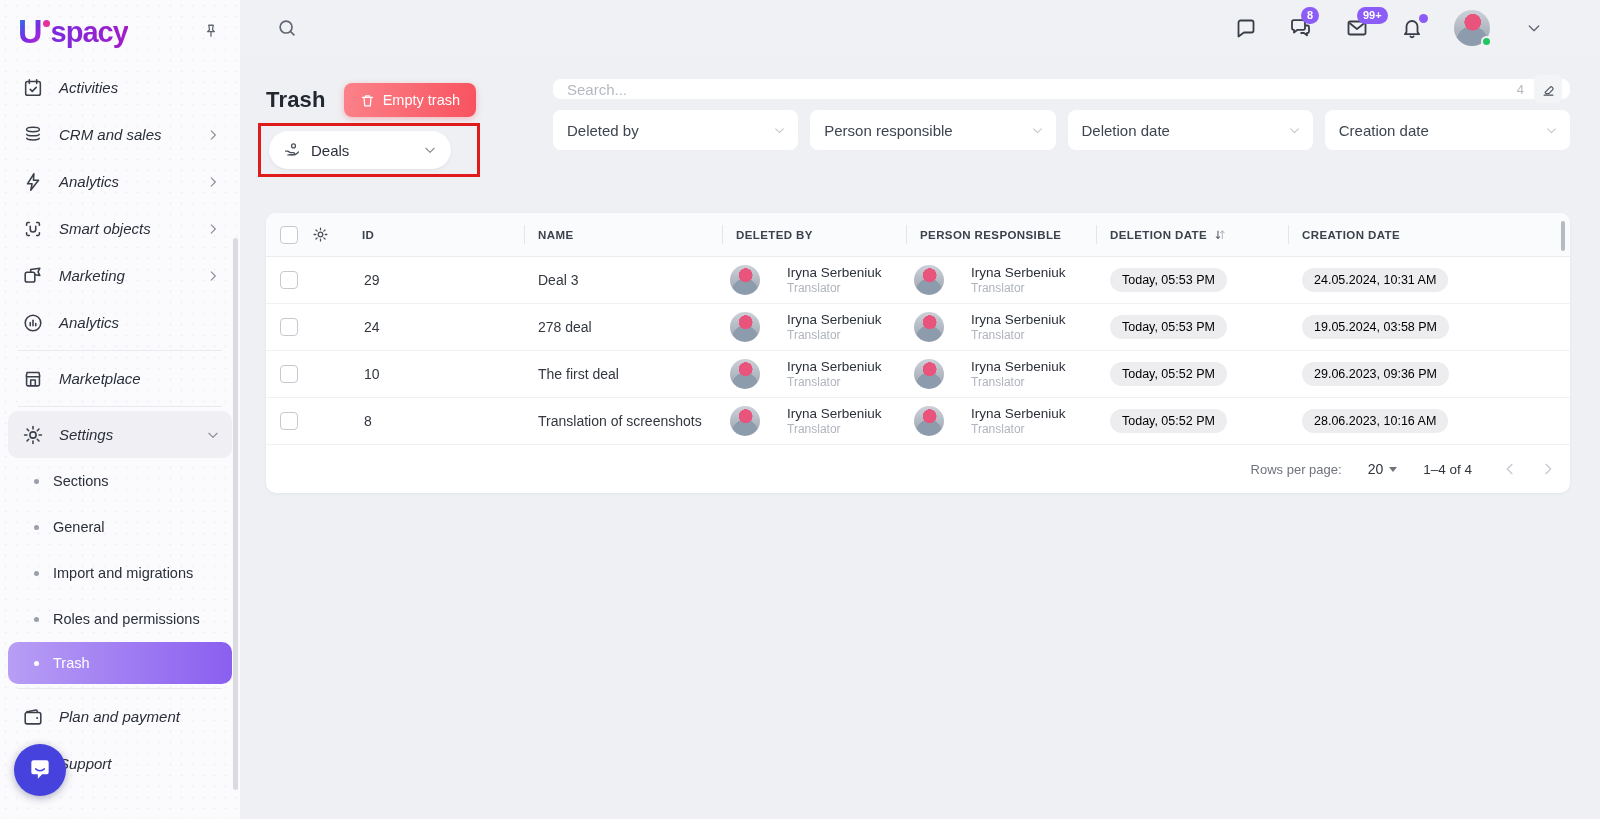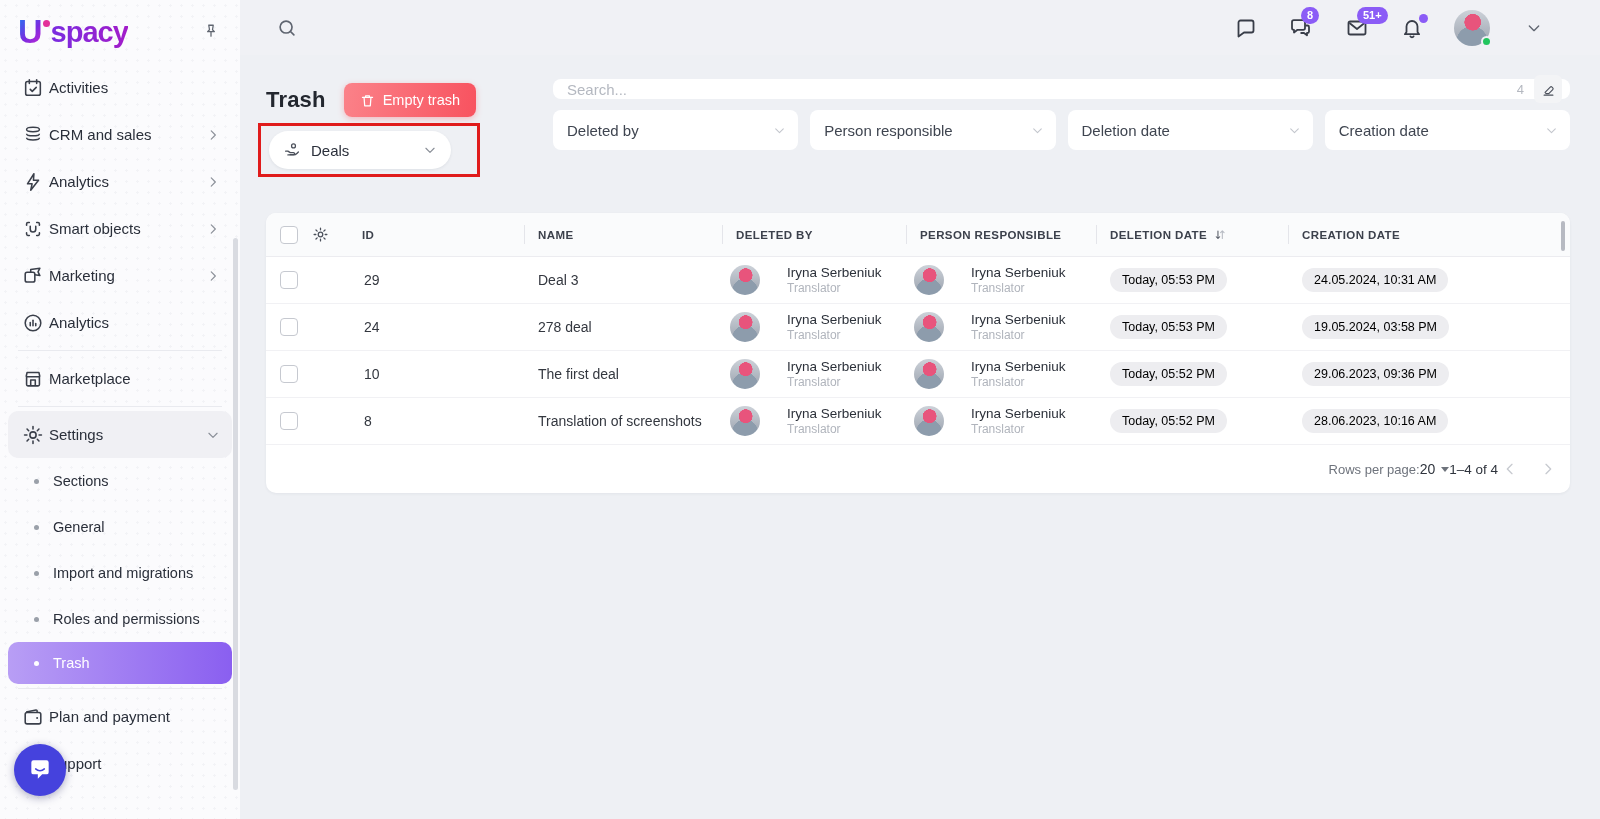--- a/index.html
+++ b/index.html
@@ -34,21 +34,21 @@
   .logo .dot { width:7px; height:7px; border-radius:50%; background:#e3309a; margin:4px 1px 0 1px; }
   .logo .rest {
     background:linear-gradient(90deg,#7a2ce0,#a21cc9);
     -webkit-background-clip:text; background-clip:text; color:transparent;
   }
   .pin-btn { color:#5f6570; cursor:pointer; padding:2px; }
 
   .nav { padding-top:8px; }
   .nav-item {
     display:flex; align-items:center; height:47px; padding:0 20px 0 22px;
-    font-size:15px; color:#2a2f3a; cursor:pointer; gap:5px;
+    font-size:15px; color:#2a2f3a; cursor:pointer; gap:15px;font-style:italic;
   }
   .nav-item .ni-icon { color:#3a3f4a; flex:0 0 22px; }
   .nav-item .ni-label { flex:1; }
   .nav-item .ni-chevron { color:#8a8f98; }
   .nav-divider { height:1px; background:#e9eaef; margin:4px 18px; }
 
   .nav-item.settings {
     background:#f0f0f4; border-radius:10px; margin:0 8px; padding-left:14px; padding-right:12px;
   }
   .sub-item {
@@ -181,21 +181,21 @@
   }
   .user-name { font-size:13.5px; color:#2c313a; line-height:17px; }
   .user-role { font-size:12px; color:#b0b4bc; line-height:15px; }
   .pill {
     display:inline-block; background:#ededf0; border-radius:13px;
     padding:5px 12px; font-size:12.5px; color:#000000; white-space:nowrap;
   }
 
   .tfooter {
     height:48px; display:flex; align-items:center; justify-content:flex-end;
-    padding-right:14px; border-radius:0 0 10px 10px;
+    gap:26px; padding-right:14px; border-radius:0 0 10px 10px;
   }
   .rpp-label { font-size:13px; color:#6e737c; }
   .rpp-select { display:flex; align-items:center; gap:6px; font-size:14px; color:#2f343d; cursor:pointer; }
   .rpp-select .tri { width:0; height:0; border-left:4px solid transparent; border-right:4px solid transparent; border-top:5px solid #6e737c; }
   .range-label { font-size:13.5px; color:#2f343d; }
   .pager { display:flex; align-items:center; gap:22px; margin-left:4px; }
   .pg-btn { color:#c7cad0; cursor:default; }
 </style>
 </head>
 <body>
@@ -409,21 +409,21 @@
           <path d="M4 6a1.8 1.8 0 0 1 1.8-1.8h9.4A1.8 1.8 0 0 1 17 6v6a1.8 1.8 0 0 1-1.8 1.8H9.5L6 16.5v-2.7H5.8A1.8 1.8 0 0 1 4 12V6z"></path>
           <path d="M17.5 9.5h2A1.5 1.5 0 0 1 21 11v4.5a1.5 1.5 0 0 1-1.5 1.5H19v2.3l-3-2.3h-3.5"></path>
         </svg>
       <span class="badge">8</span>
     </span>
     <span class="tb-icon">
       <svg width="26" height="24" viewBox="0 0 24 24" fill="none" stroke="currentColor" stroke-width="1.8" stroke-linejoin="round">
           <rect x="3.5" y="5.5" width="17" height="13" rx="1.8"></rect>
           <polyline points="4.5 7 12 13 19.5 7"></polyline>
         </svg>
-      <span class="badge">51+</span>
+      <span class="badge">99+</span>
     </span>
     <span class="tb-icon">
       <svg width="24" height="24" viewBox="0 0 24 24" fill="none" stroke="currentColor" stroke-width="1.8" stroke-linecap="round" stroke-linejoin="round">
           <path d="M6.5 16v-5.5a5.5 5.5 0 0 1 11 0V16l1.6 2.2H4.9L6.5 16z"></path>
           <path d="M10.4 20.4a1.8 1.8 0 0 0 3.2 0"></path>
         </svg>
       <span class="bell-dot"></span>
     </span>
     <span class="tb-avatar">
       <span class="online"></span>

